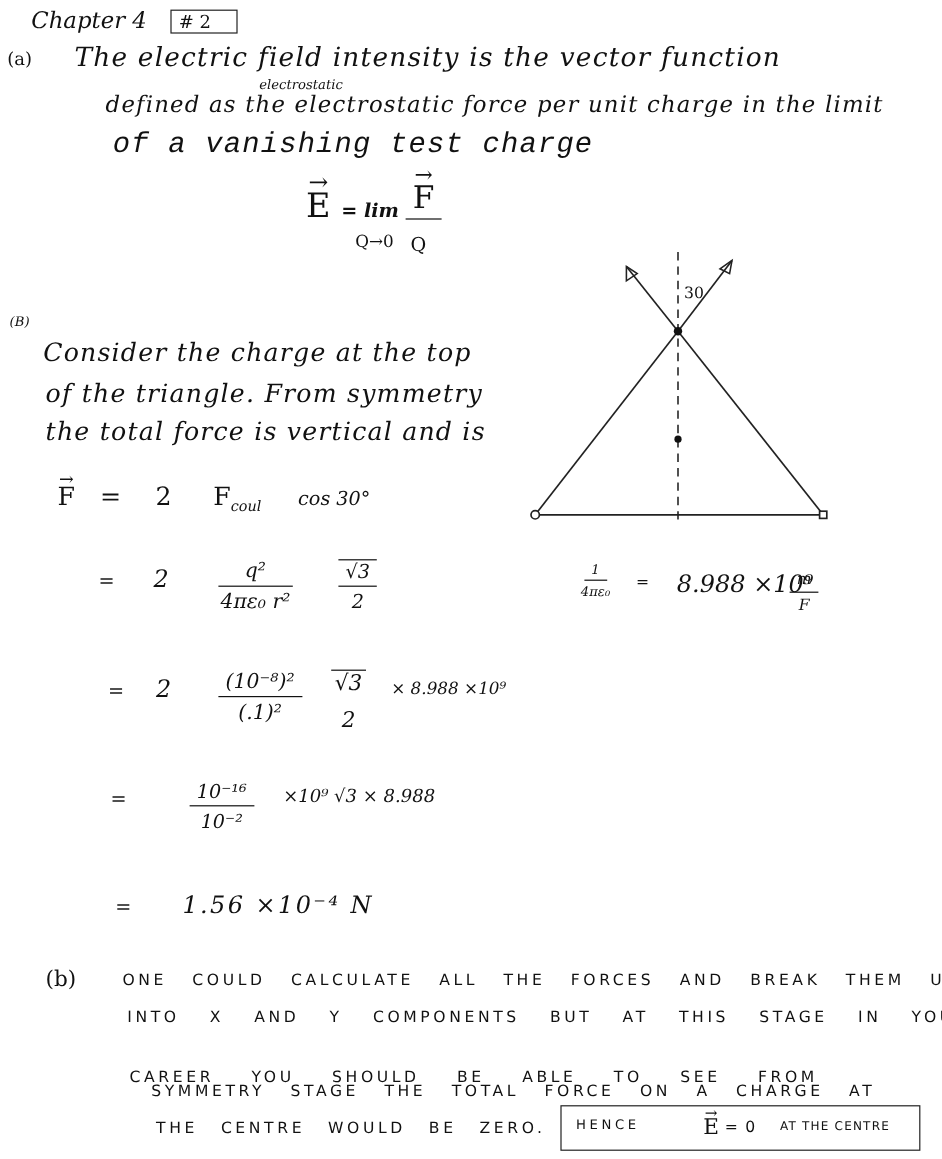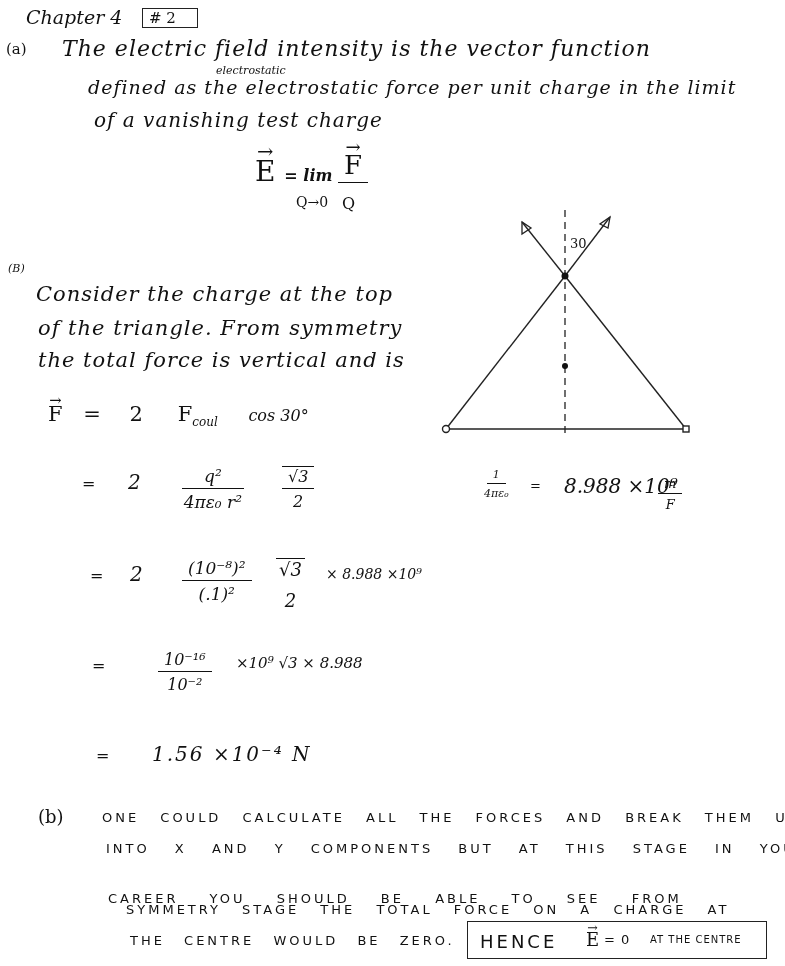--- a/index.html
+++ b/index.html
@@ -20,21 +20,21 @@
 </head>
 <body>
 
 <div class="hw" style="left:26px;top:6px;font-size:19px;">Chapter 4</div>
 <div class="hw boxed" style="left:142px;top:8px;font-size:15px;font-style:normal;width:42px;"># 2</div>
 
 <div class="hw" style="left:6px;top:40px;font-size:15px;font-style:normal;">(a)</div>
 <div class="hw" style="left:62px;top:36px;font-size:22px;letter-spacing:1px;">The electric field intensity is the vector function</div>
 <div class="hw" style="left:216px;top:64px;font-size:11px;">electrostatic</div>
 <div class="hw" style="left:88px;top:76px;font-size:19px;letter-spacing:1px;">defined as the electrostatic force per unit charge in the limit</div>
-<div class="hw" style="left:94px;top:108px;font-size:20px;letter-spacing:1px;">of a vanishing test charge</div>
+<div class="hw" style="left:94px;top:108px;font-size:24px;letter-spacing:1px;font-family:Liberation Mono, monospace;">of a vanishing test charge</div>
 
 <div class="hw" style="left:255px;top:155px;font-size:28px;font-style:normal;">
   <span class="vec">E</span>
   <span style="font-size:16px;font-style:italic;font-weight:bold;">= lim</span>
 </div>
 <div class="frac" style="left:338px;top:150px;font-size:26px;font-style:normal;">
   <span class="num vec">F</span>
 </div>
 <div class="hw" style="left:296px;top:194px;font-size:14px;font-style:normal;">Q→0</div>
 <div class="hw" style="left:342px;top:194px;font-size:16px;font-style:normal;">Q</div>
@@ -113,17 +113,17 @@
 </svg>
 
 <div class="hw" style="left:38px;top:806px;font-size:18px;font-style:normal;">(b)</div>
 <div class="caps" style="left:102px;top:810px;word-spacing:14px;">ONE COULD CALCULATE ALL THE FORCES AND BREAK THEM UP</div>
 <div class="caps" style="left:106px;top:841px;word-spacing:18px;">INTO X AND Y COMPONENTS BUT AT THIS STAGE IN YOUR</div>
 <div class="caps" style="left:108px;top:871px;word-spacing:24px;margin-top:20px;">CAREER YOU SHOULD BE ABLE TO SEE FROM</div>
 <div class="caps" style="left:126px;top:902px;word-spacing:14px;">SYMMETRY STAGE THE TOTAL FORCE ON A CHARGE AT</div>
 <div class="caps" style="left:130px;top:933px;word-spacing:12px;">THE CENTRE WOULD BE ZERO.</div>
 
 <div style="position:absolute;left:467px;top:921px;width:300px;height:38px;border:1.5px solid #222;box-sizing:border-box;">
-  <span class="caps" style="left:12px;top:9px;font-size:18px;">HENCE</span>
+  <span class="caps" style="left:12px;top:9px;font-size:11px;">HENCE</span>
   <span class="hw vec" style="left:118px;top:7px;font-size:18px;font-style:normal;position:absolute;">E</span>
   <span class="caps" style="left:136px;top:10px;letter-spacing:1px;">= 0</span>
   <span class="caps" style="left:182px;top:12px;font-size:10px;letter-spacing:1px;">AT THE CENTRE</span>
 </div>
 
 </body></html>

